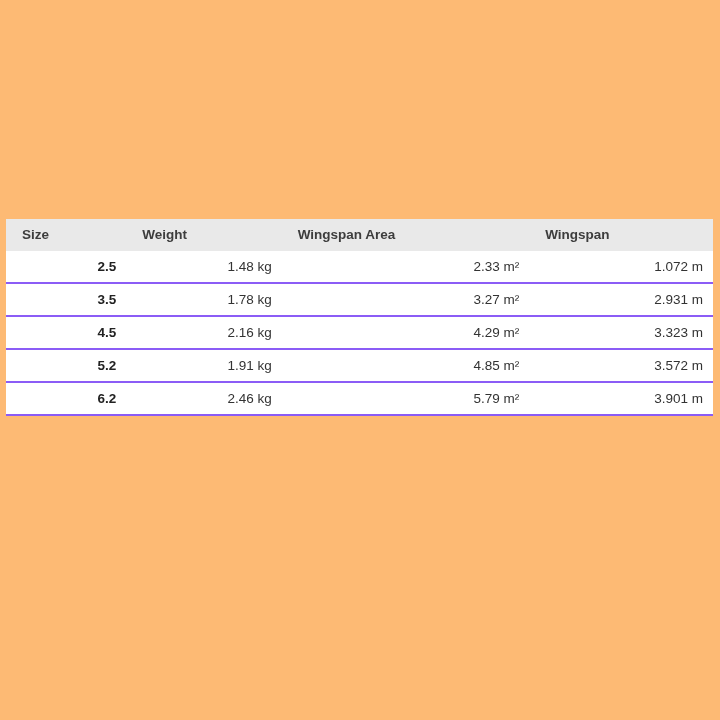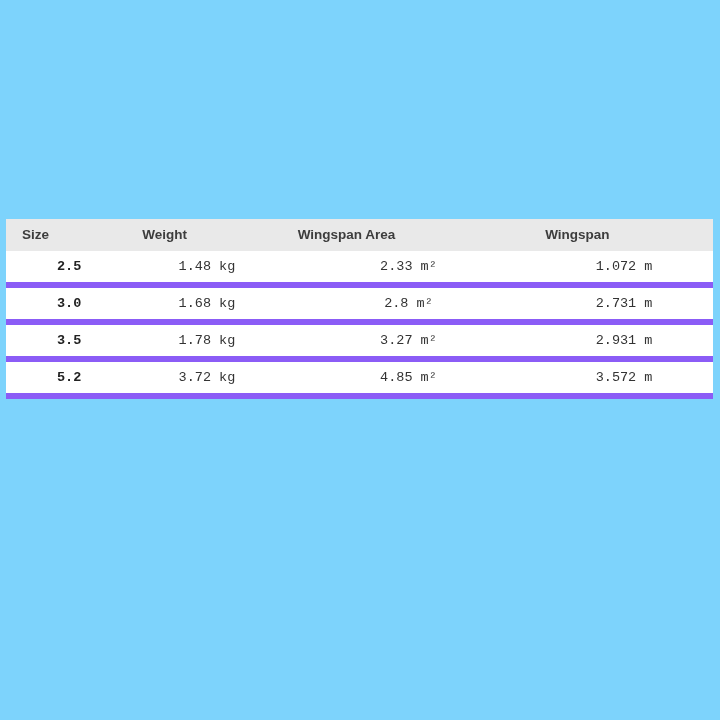--- a/index.html
+++ b/index.html
@@ -8,21 +8,21 @@
     background: #ffffff;
     width: 720px;
     height: 720px;
     overflow: hidden;
     font-family: "Liberation Sans", "DejaVu Sans", sans-serif;
   }
   .page {
     position: relative;
     width: 720px;
     height: 720px;
-    background: #7dd3fc;
+    background: #fdba74;
   }
   .table-wrap {
     position: absolute;
     left: 6px;
     top: 219px;
     width: 707px;
   }
   table.spec {
     width: 100%;
     border-collapse: collapse;
@@ -34,26 +34,25 @@
     font-weight: 700;
     text-align: left;
     padding: 8px 10px 8px 16px;
     line-height: 16px;
     white-space: nowrap;
   }
   table.spec tbody td {
     background: #ffffff;
     color: #333333;
     font-weight: 400;
-    text-align: center;
+    text-align: right;
     padding: 7.5px 10px 7.5px 16px;
     line-height: 16px;
-    border-bottom: 6px solid #8b5cf6;
+    border-bottom: 2px solid #8b5cf6;
     white-space: nowrap;
-    font-family: Liberation Mono, monospace;
   }
   table.spec tbody td.size-cell {
     color: #222222;
     font-weight: 700;
   }
   col.c-size  { width: 17%; }
   col.c-weight{ width: 22%; }
   col.c-area  { width: 35%; }
   col.c-span  { width: 26%; }
 </style>
@@ -78,33 +77,39 @@
         </tr>
       </thead>
       <tbody>
         <tr>
           <td class="size-cell">2.5</td>
           <td>1.48 kg</td>
           <td>2.33 m²</td>
           <td>1.072 m</td>
         </tr>
         <tr>
-          <td class="size-cell">3.0</td>
-          <td>1.68 kg</td>
-          <td>2.8 m²</td>
-          <td>2.731 m</td>
-        </tr>
-        <tr>
           <td class="size-cell">3.5</td>
           <td>1.78 kg</td>
           <td>3.27 m²</td>
           <td>2.931 m</td>
         </tr>
         <tr>
+          <td class="size-cell">4.5</td>
+          <td>2.16 kg</td>
+          <td>4.29 m²</td>
+          <td>3.323 m</td>
+        </tr>
+        <tr>
           <td class="size-cell">5.2</td>
-          <td>3.72 kg</td>
+          <td>1.91 kg</td>
           <td>4.85 m²</td>
           <td>3.572 m</td>
+        </tr>
+        <tr>
+          <td class="size-cell">6.2</td>
+          <td>2.46 kg</td>
+          <td>5.79 m²</td>
+          <td>3.901 m</td>
         </tr>
       </tbody>
     </table>
   </div>
 </div>
 
 </body></html>

